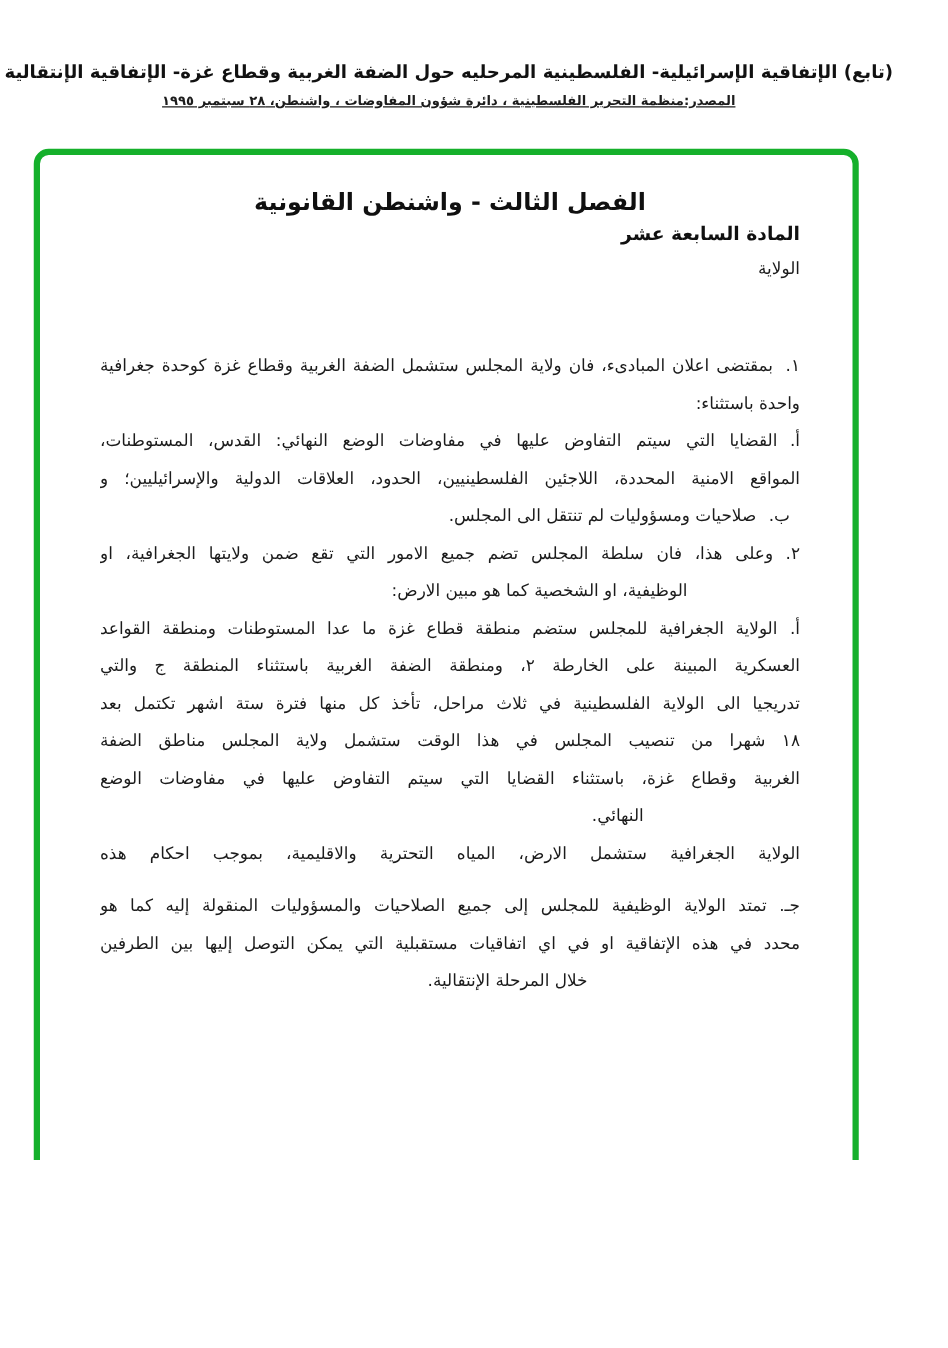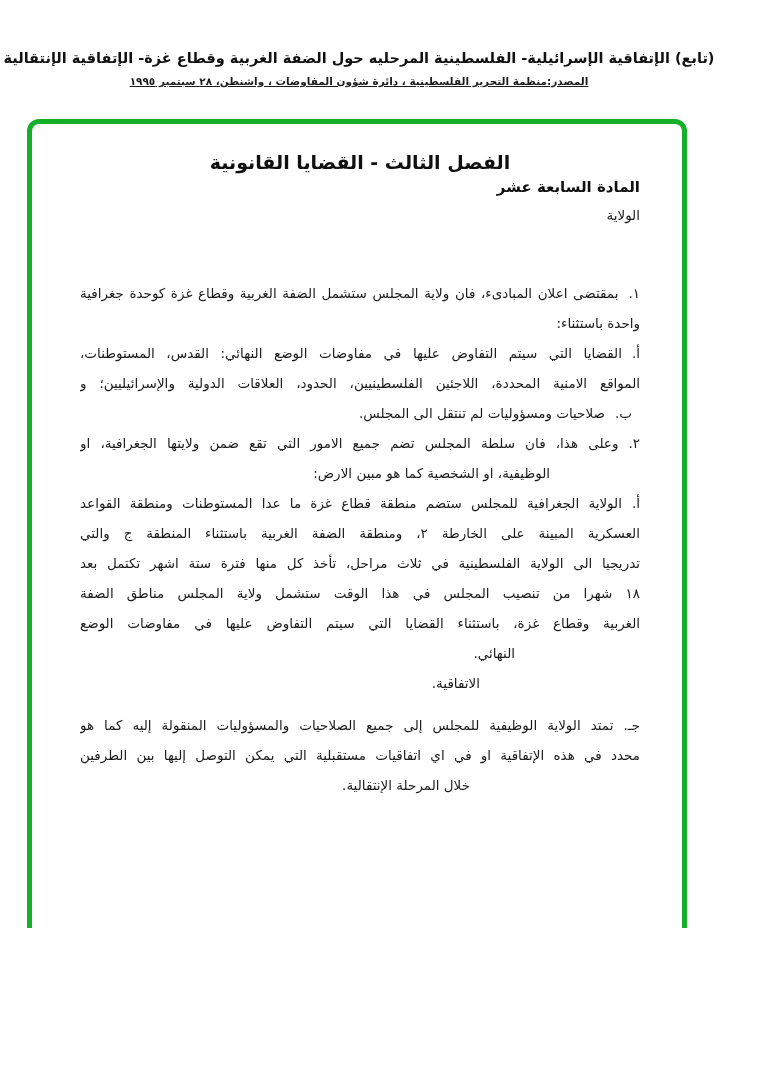--- a/index.html
+++ b/index.html
@@ -106,21 +106,21 @@
 
 <div class="page">
 
   <div class="doc-header">
     <div class="h1">(تابع) الإتفاقية الإسرائيلية- الفلسطينية المرحليه حول الضفة الغربية وقطاع غزة- الإتفاقية الإنتقالية</div>
     <div class="h2">المصدر:منظمة التحرير الفلسطينية ، دائرة شؤون المفاوضات ، واشنطن، ٢٨ سبتمبر ١٩٩٥</div>
   </div>
 
   <div class="frame" style="border-color: rgb(21, 176, 43);">
 
-    <div class="chapter-title">الفصل الثالث - القضايا القانونية</div>
+    <div class="chapter-title">الفصل الثالث - واشنطن القانونية</div>
 
     <div class="article-head">
       <div class="article-title">المادة السابعة عشر</div>
       <div class="article-subtitle">الولاية</div>
     </div>
 
     <div class="body-text">
 
       <div class="line full">
         <span class="marker">١.</span>
@@ -173,24 +173,24 @@
       </div>
 
       <div class="line full">
         <span class="t">الغربية وقطاع غزة، باستثناء القضايا التي سيتم التفاوض عليها في مفاوضات الوضع</span>
       </div>
 
       <div class="line start ind125">
         <span class="t">النهائي.</span>
       </div>
 
-
-      <div class="line start ind160">
-        <span class="t">الاتفاقية.</span>
-      </div>
+      <div class="line full">
+        <span class="t">الولاية الجغرافية ستشمل الارض، المياه التحترية والاقليمية، بموجب احكام هذه</span>
+      </div>
+
 
       <div class="line full gap-top">
         <span class="marker">جـ.</span>
         <span class="t">تمتد الولاية الوظيفية للمجلس إلى جميع الصلاحيات والمسؤوليات المنقولة إليه كما هو</span>
       </div>
 
       <div class="line full">
         <span class="t">محدد في هذه الإتفاقية او في اي اتفاقيات مستقبلية التي يمكن التوصل إليها بين الطرفين</span>
       </div>
 

